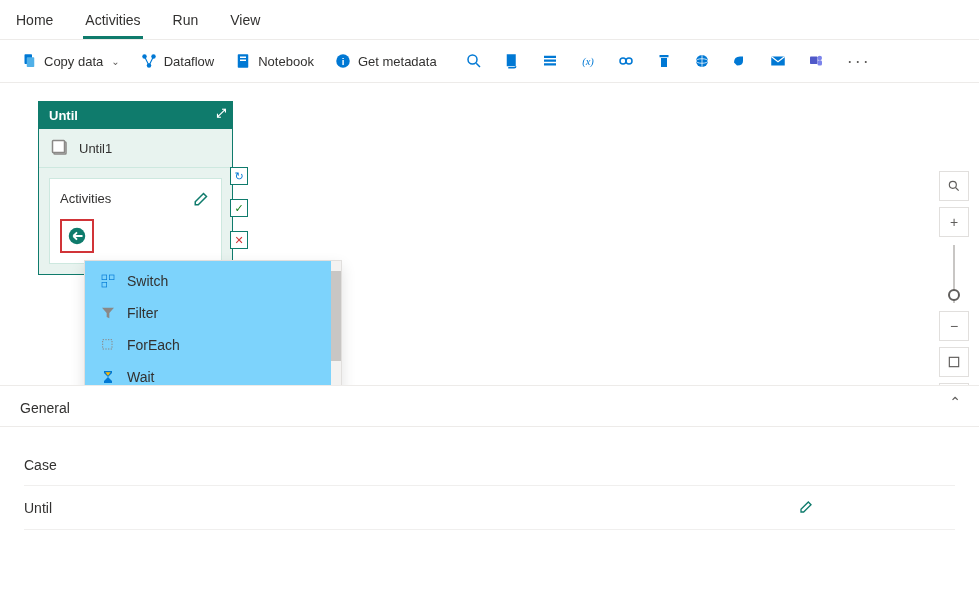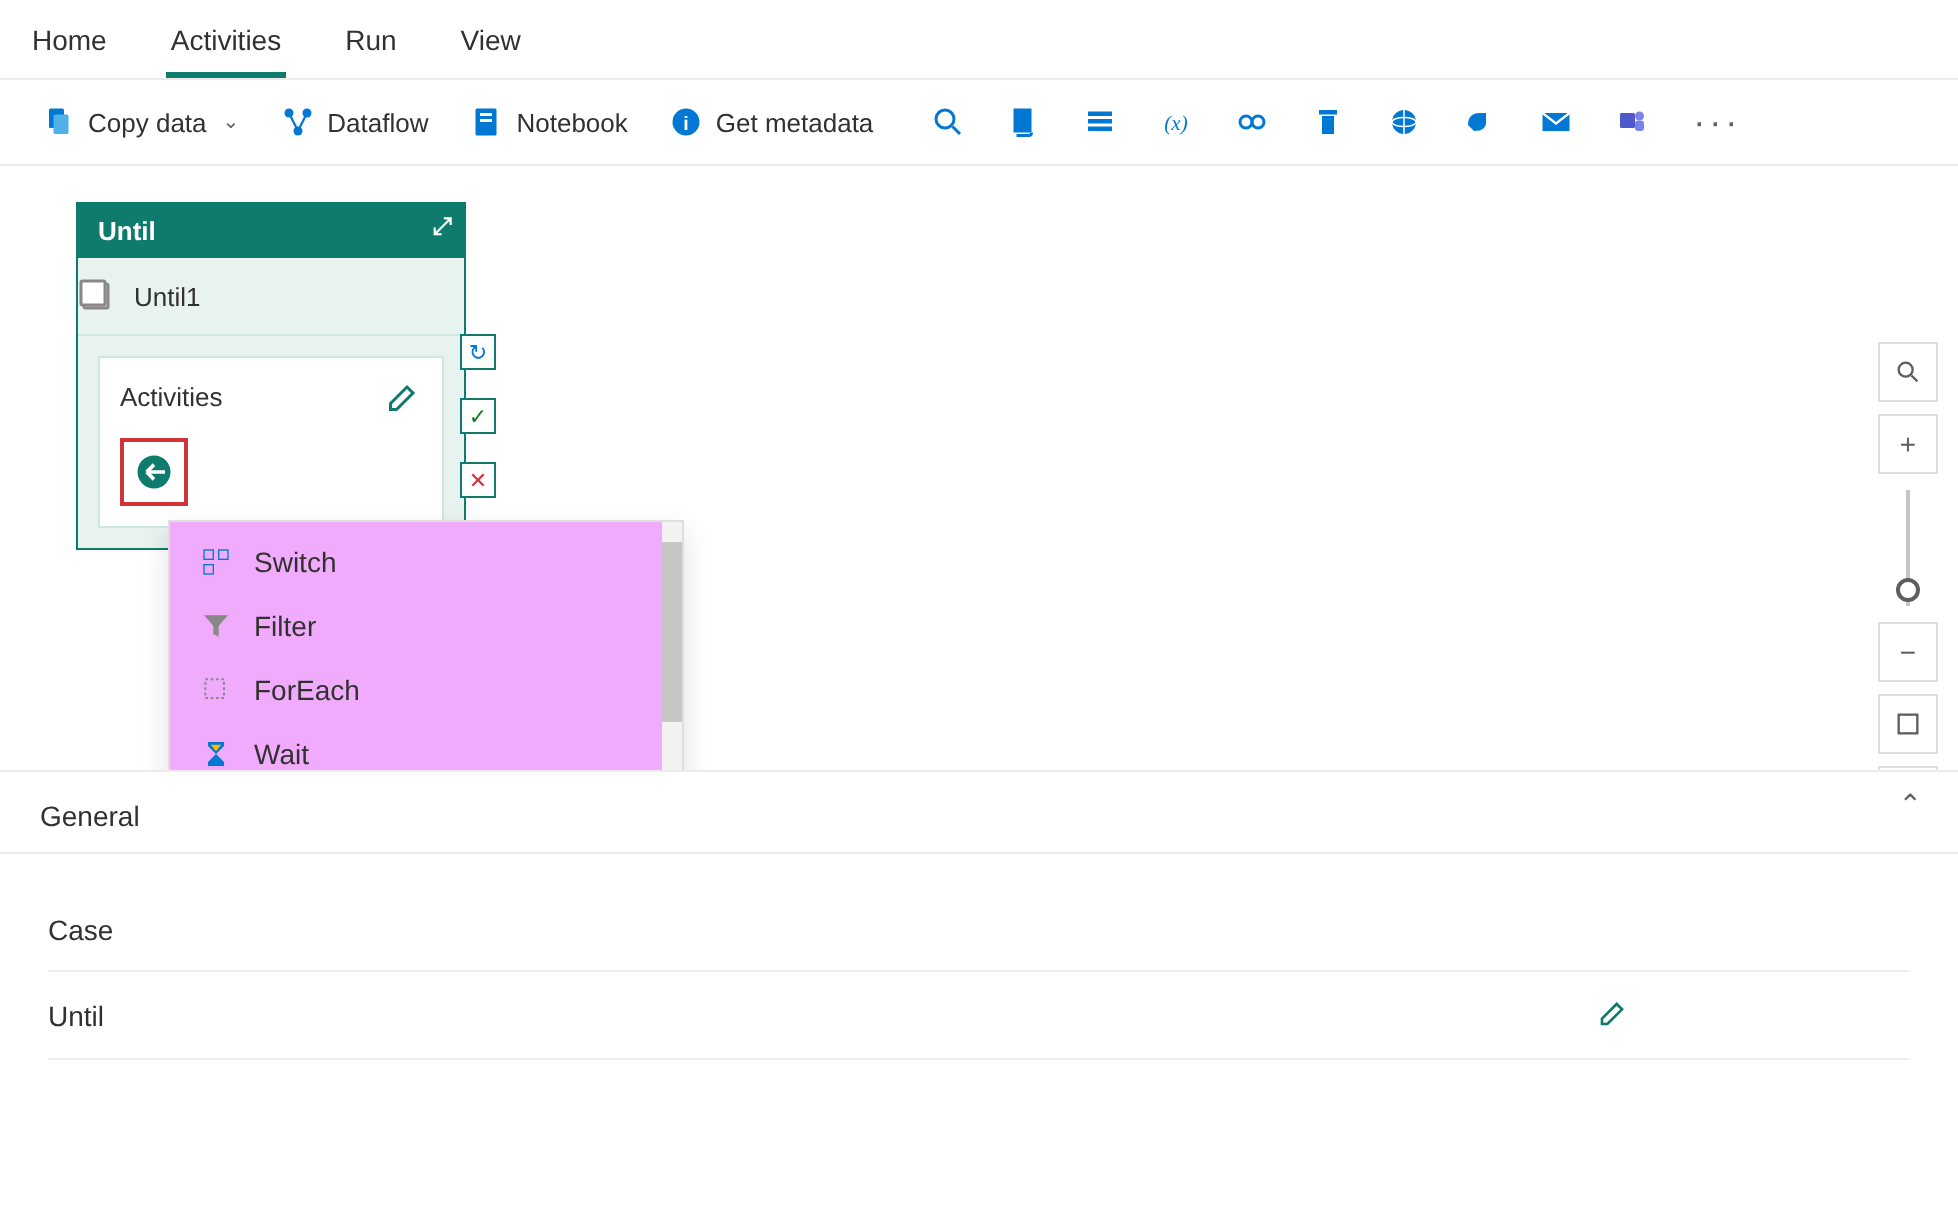--- a/index.html
+++ b/index.html
@@ -21,36 +21,36 @@
 .more-btn { font-size: 18px; letter-spacing: 2px; color: #605e5c; padding: 0 8px; cursor: pointer; }
 
 
 .canvas-wrap { position: relative; height: 302px; overflow: hidden; }
 .canvas { position: relative; width: 100%; height: 100%; }
 
 
 .until-card { position: absolute; left: 38px; top: 18px; width: 195px; border: 1px solid #0f7b6c; background: #fff; }
 .until-header { background: #0f7b6c; color: #fff; padding: 6px 10px; font-size: 13px; font-weight: 600; position: relative; }
 .until-header .expand-icon { position: absolute; right: 6px; top: 4px; color: #fff; font-size: 12px; cursor: pointer; }
-.until-name-row { display: flex; align-items: center; gap: 10px; padding: 10px 0; background: #e8f3ef; border-bottom: 1px solid #cde8df; }
+.until-name-row { display: flex; align-items: center; gap: 10px; padding: 10px 12px; background: #e8f3ef; border-bottom: 1px solid #cde8df; }
 .until-name-row .loop-icon { width: 18px; height: 18px; color: #8a8886; }
 .until-body { padding: 10px; background: #e8f3ef; }
 .activities-box { background: #fff; border: 1px solid #cde8df; padding: 10px; position: relative; }
 .activities-label-row { display: flex; align-items: center; justify-content: space-between; margin-bottom: 12px; }
 .activities-label { font-size: 13px; color: #323130; }
 .pencil-btn { width: 18px; height: 18px; color: #0f7b6c; cursor: pointer; }
 .inner-activity { width: 34px; height: 34px; border: 2px solid #d13438; display: flex; align-items: center; justify-content: center; background: #fff; }
 .inner-activity svg { width: 22px; height: 22px; }
 
 
 .side-icons { position: absolute; left: 230px; top: 84px; display: flex; flex-direction: column; gap: 14px; }
 .side-icon { width: 18px; height: 18px; border: 1px solid #0f7b6c; display: flex; align-items: center; justify-content: center; font-size: 11px; background: #fff; }
 
 
-.dropdown { position: absolute; left: 84px; top: 177px; width: 258px; background: #f0abfc; border: 1px solid #e1dfdd; box-shadow: 0 6px 14px rgba(0,0,0,0.12); padding: 4px 0; z-index: 50; }
+.dropdown { position: absolute; left: 84px; top: 177px; width: 258px; background: #7dd3fc; border: 1px solid #e1dfdd; box-shadow: 0 6px 14px rgba(0,0,0,0.12); padding: 4px 0; z-index: 50; }
 .dropdown-scroll { position: absolute; right: 0; top: 0; bottom: 0; width: 10px; background: #f3f2f1; }
 .dropdown-thumb { position: absolute; right: 0; top: 10px; width: 10px; height: 90px; background: #c8c6c4; }
 .dd-item { display: flex; align-items: center; gap: 10px; padding: 7px 14px; cursor: pointer; font-size: 14px; color: #323130; }
 .dd-icon { width: 18px; height: 18px; display: flex; align-items: center; justify-content: center; flex-shrink: 0; }
 .dd-icon svg { width: 16px; height: 16px; }
 
 
 .right-controls { position: absolute; right: 10px; top: 88px; display: flex; flex-direction: column; align-items: center; gap: 6px; }
 .rc-btn { width: 30px; height: 30px; border: 1px solid #e1dfdd; background: #fff; display: flex; align-items: center; justify-content: center; cursor: pointer; color: #605e5c; font-size: 14px; }
 .rc-slider { width: 2px; height: 58px; background: #c8c6c4; position: relative; margin: 2px 0; }

